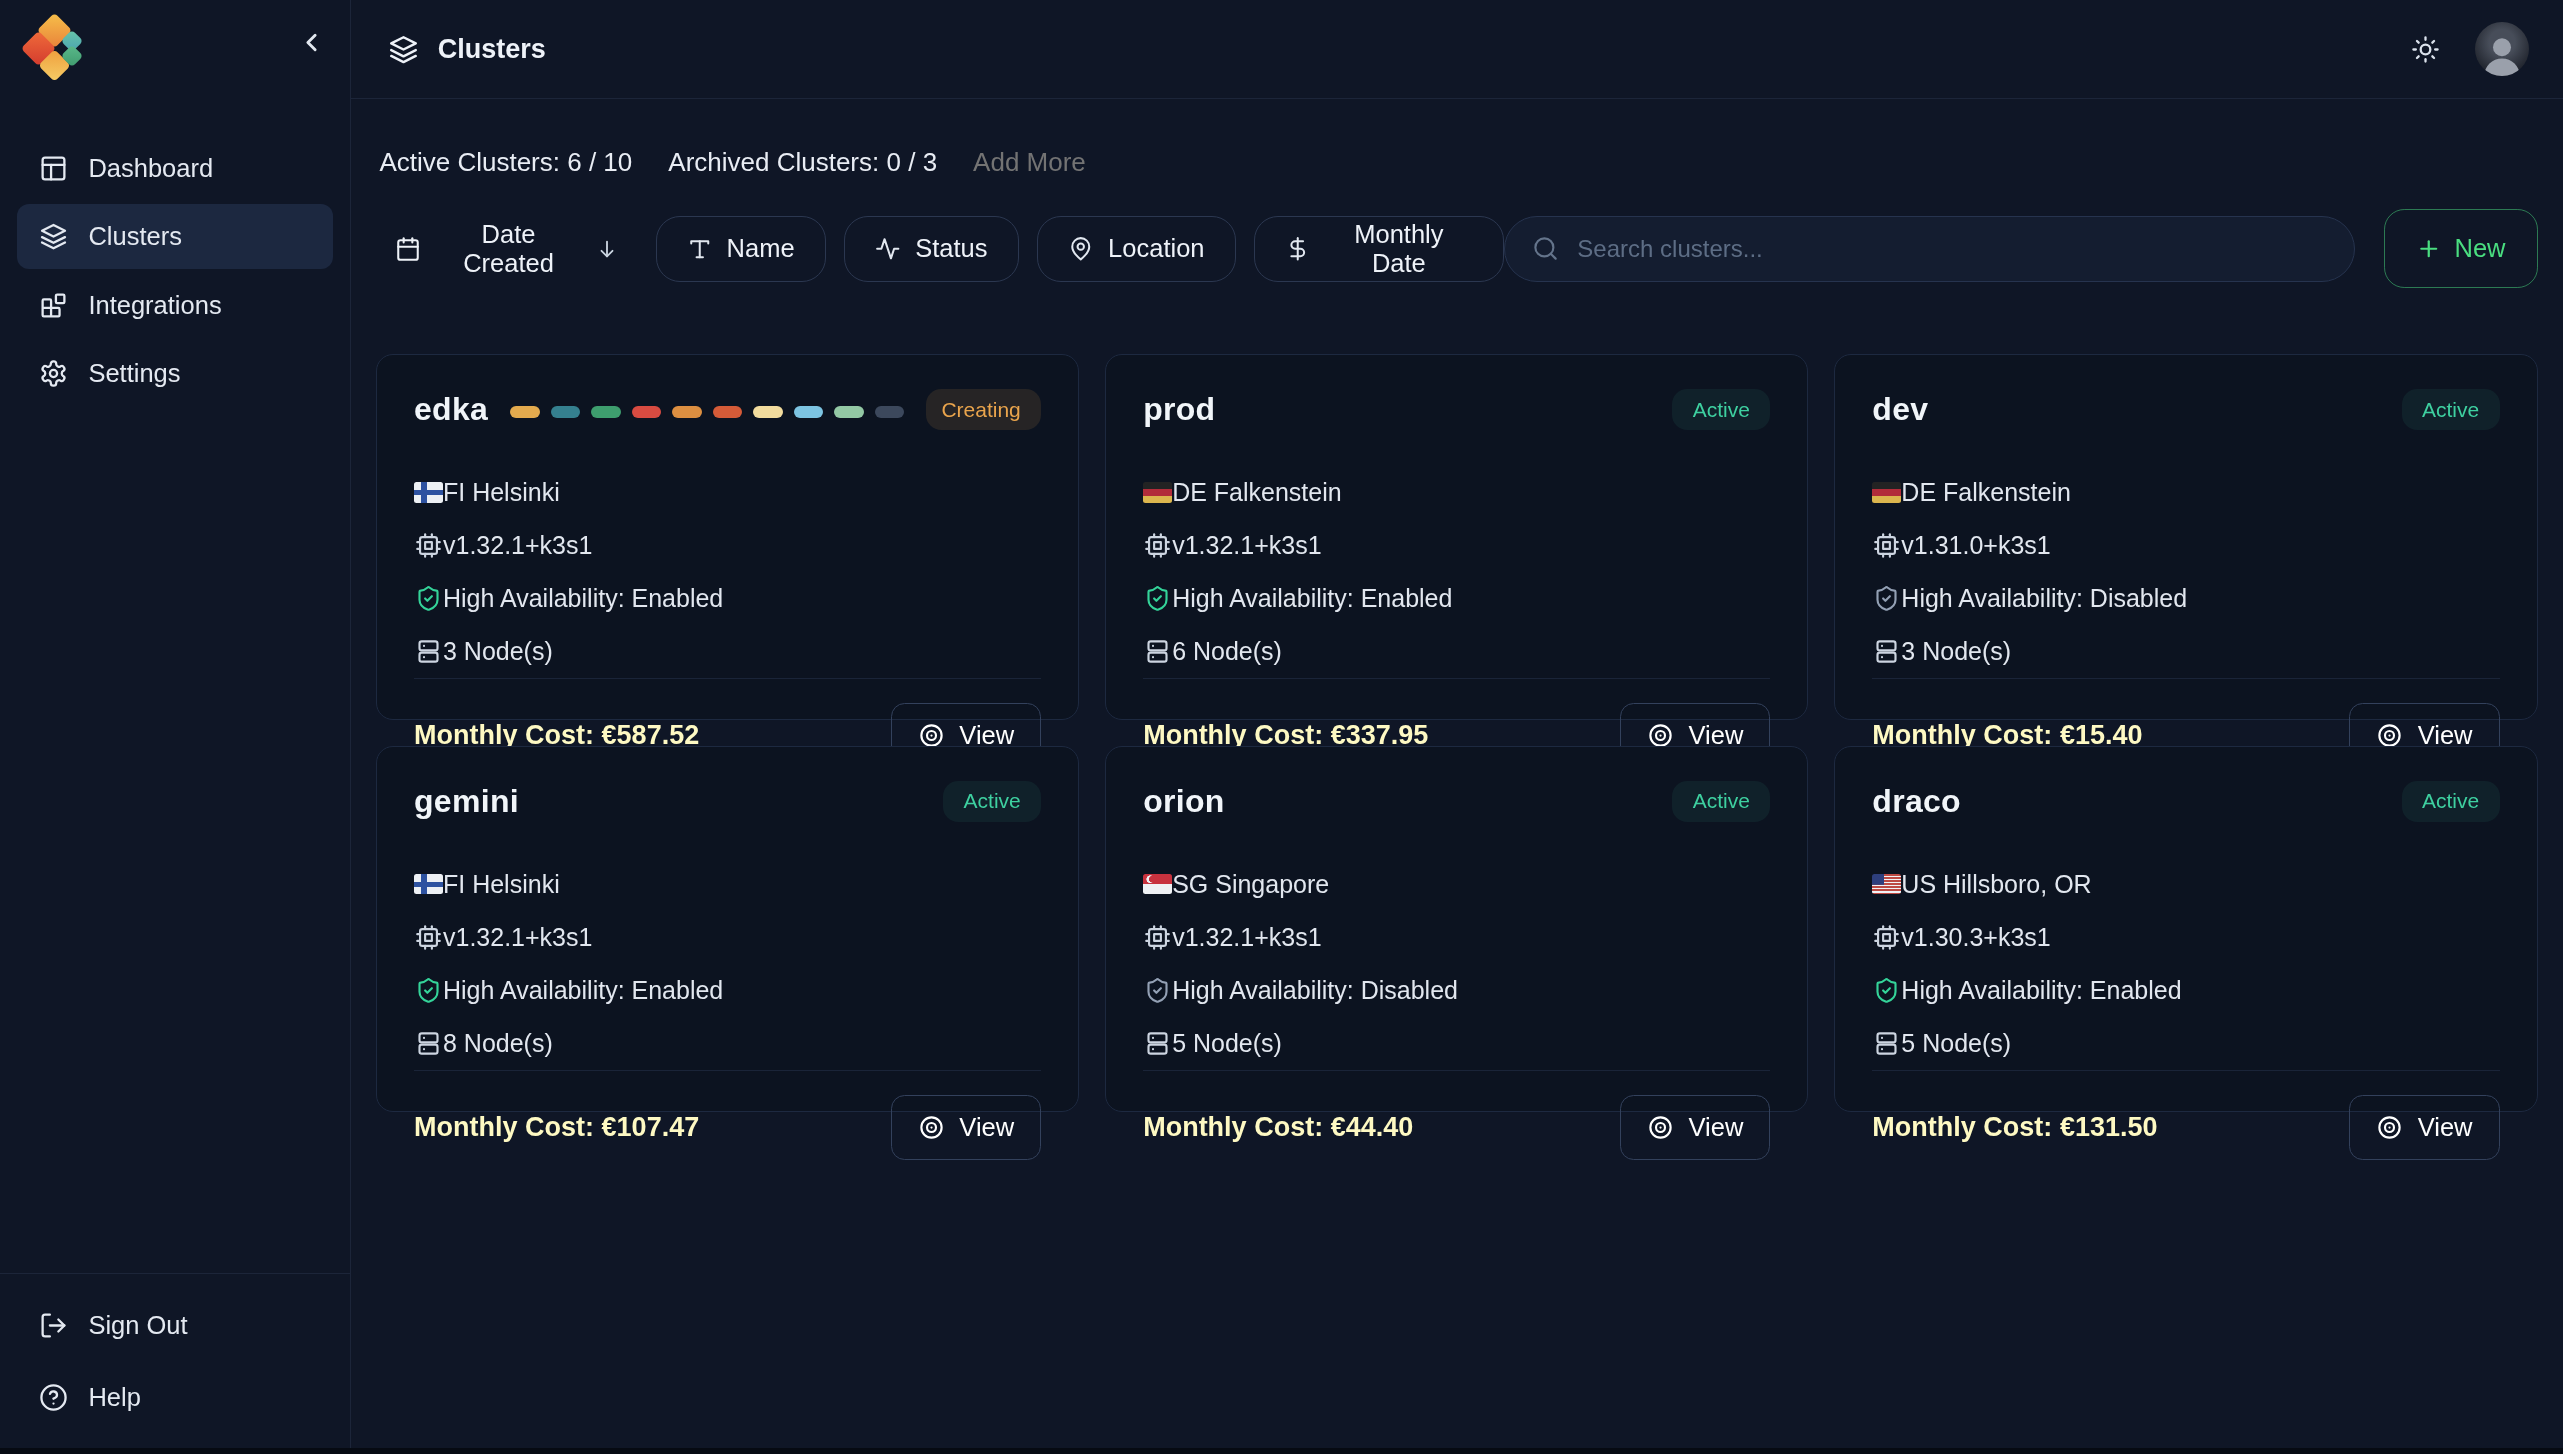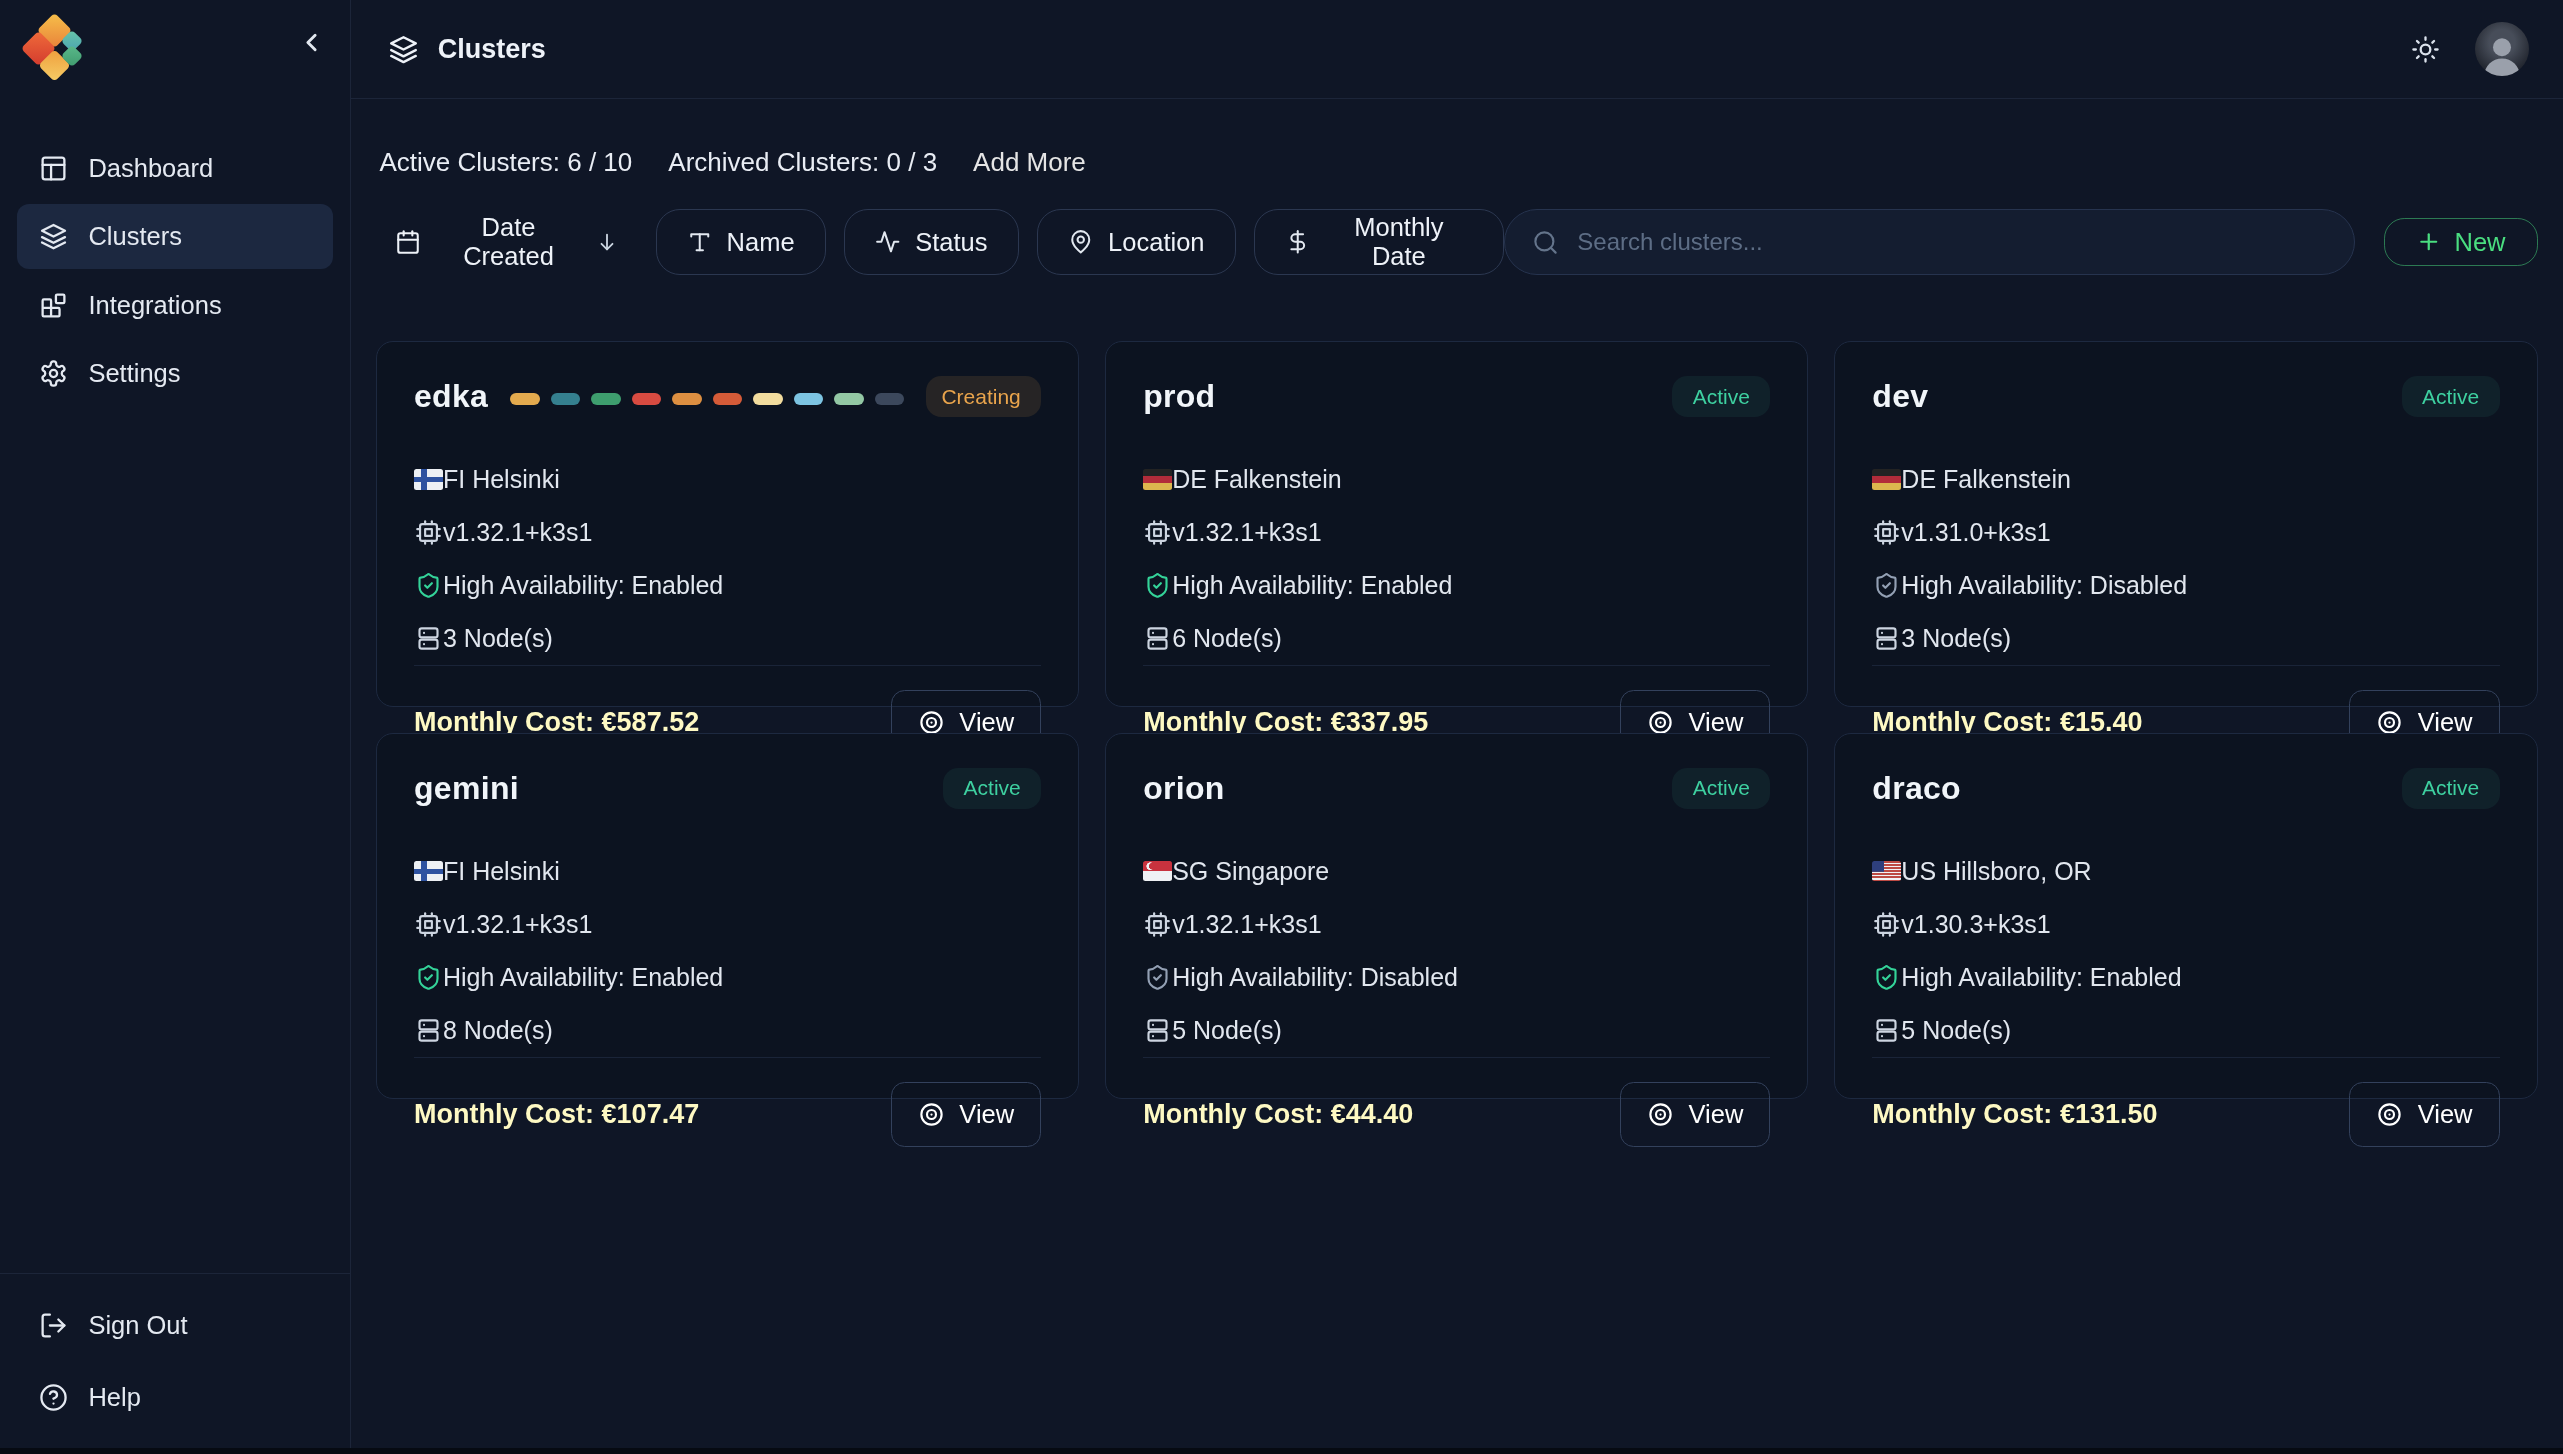--- a/index.html
+++ b/index.html
@@ -27,32 +27,32 @@
   .header { height:99px; flex:0 0 99px; border-bottom:1.7px solid #1c2539; display:flex; align-items:center; padding:0 34px 0 37px; }
   .header-title { display:flex; align-items:center; gap:18.7px; font-size:27px; font-weight:600; color:#eef2f8; }
   .header-right { margin-left:auto; display:flex; align-items:center; gap:29px; }
   .icon-btn { background:none; border:none; color:#dbe2ec; width:41px; height:41px; display:flex; align-items:center; justify-content:center; cursor:pointer; }
   .avatar { width:54px; height:54px; border-radius:50%; background:radial-gradient(circle at 50% 38%, #474d59 0 30%, #20242d 75%); overflow:hidden; position:relative; cursor:pointer; flex:0 0 auto; }
   .avatar svg { position:absolute; left:0; top:5.1px; }
 
   
   .main { flex:1; padding:0 25.5px 0 25px; overflow:hidden; }
   .stats-row { margin-top:48px; display:flex; align-items:center; gap:36px; font-size:26px; font-weight:500; color:#e9edf4; padding-left:3.4px; }
-  .add-more { color:#e5e5e5; cursor:pointer; }
+  .add-more { color:#737373; cursor:pointer; }
 
   .toolbar { margin-top:31px; display:flex; align-items:center; }
   .sort-btn { display:flex; align-items:center; gap:13.6px; padding:0 18.7px; height:66px; font-size:25.5px; color:#eef2f8; background:none; border:none; cursor:pointer; }
   .sort-btn .arrow { color:#cbd5e1; }
   .pill { display:flex; align-items:center; gap:14.4px; height:66px; padding:0 30px; margin-left:18.7px; border:1.7px solid #2b3750; border-radius:24px; font-size:25.5px; color:#eef2f8; background:none; cursor:pointer; }
   .pill svg { color:#e2e8f0; }
   .search { margin-left:auto; width:863px; height:66px; border:1.7px solid #26334e; background:#141d30; border-radius:34px; display:flex; align-items:center; gap:18.7px; padding:0 27px; }
   .search svg { color:#64748b; flex:0 0 auto; }
   .search input { flex:1; background:transparent; border:none; outline:none; font-size:24px; color:#e2e8f0; font-family:inherit; }
   .search input::placeholder { color:#5d6d85; }
-  .new-btn { margin-left:29px; height:48px; padding:4px 31px; display:flex; align-items:center; gap:12.7px; border:1.7px solid rgba(74,222,128,.5); border-radius:20.4px; color:#4ade80; font-size:25.5px; background:none; cursor:pointer; }
+  .new-btn { margin-left:29px; height:79px; padding:4px 31px; display:flex; align-items:center; gap:12.7px; border:1.7px solid rgba(74,222,128,.5); border-radius:20.4px; color:#4ade80; font-size:25.5px; background:none; cursor:pointer; }
 
   
   .grid { margin-top:66px; display:grid; grid-template-columns:repeat(3,1fr); gap:25.5px 26px; }
   .card { height:366px; background:#0c1320; border:1.7px solid #1d2940; border-radius:17px; padding:34px 37px 29px; display:flex; flex-direction:column; }
   .card-head { display:flex; align-items:center; }
   .card-title { font-size:32px; font-weight:600; color:#f1f5f9; letter-spacing:0.3px; }
   .progress { flex:1; display:flex; gap:11px; margin:5.1px 22px 0; }
   .seg { flex:1; height:12.7px; border-radius:6.8px; }
   .badge { margin-left:auto; font-size:21px; font-weight:500; padding:8.5px 20.4px; border-radius:15.3px; white-space:nowrap; }
   .badge[data-status="active"]   { color:#3ed0a0; background:rgba(62,208,160,.08); }

